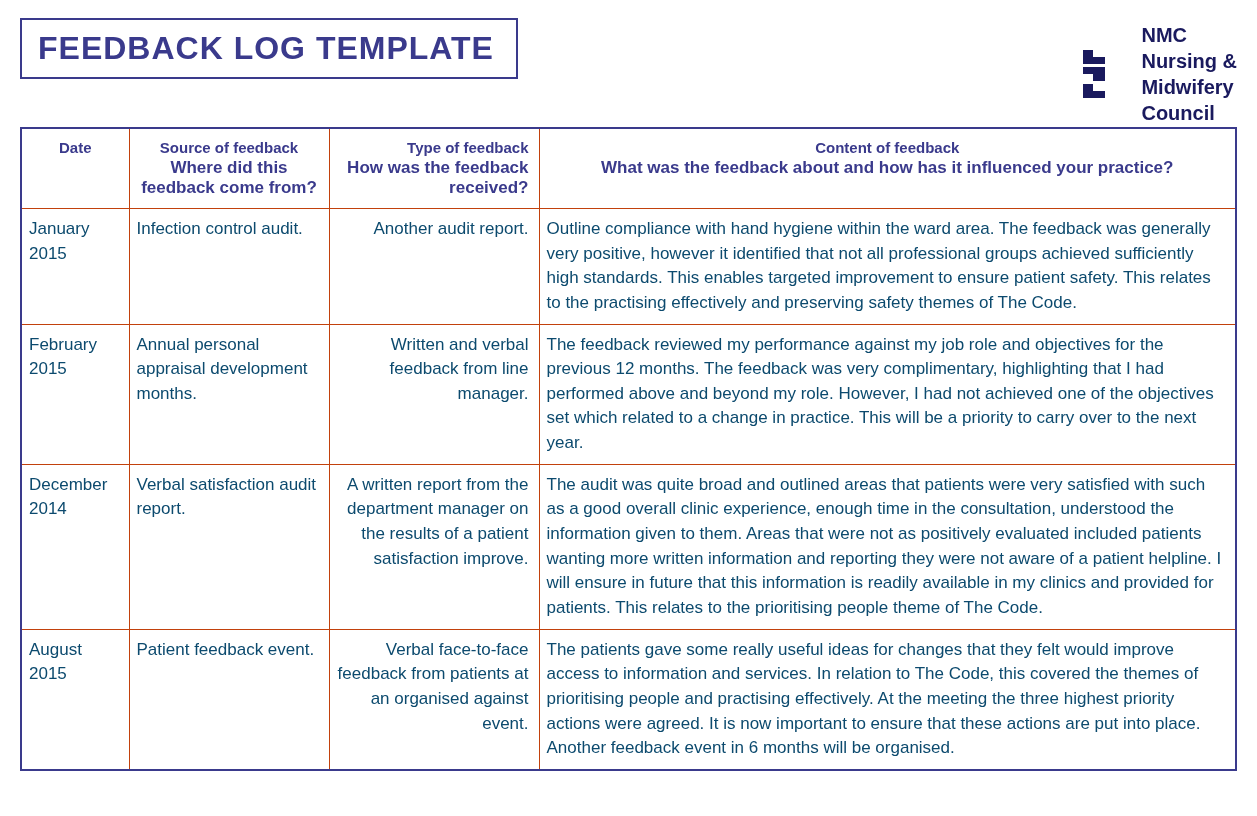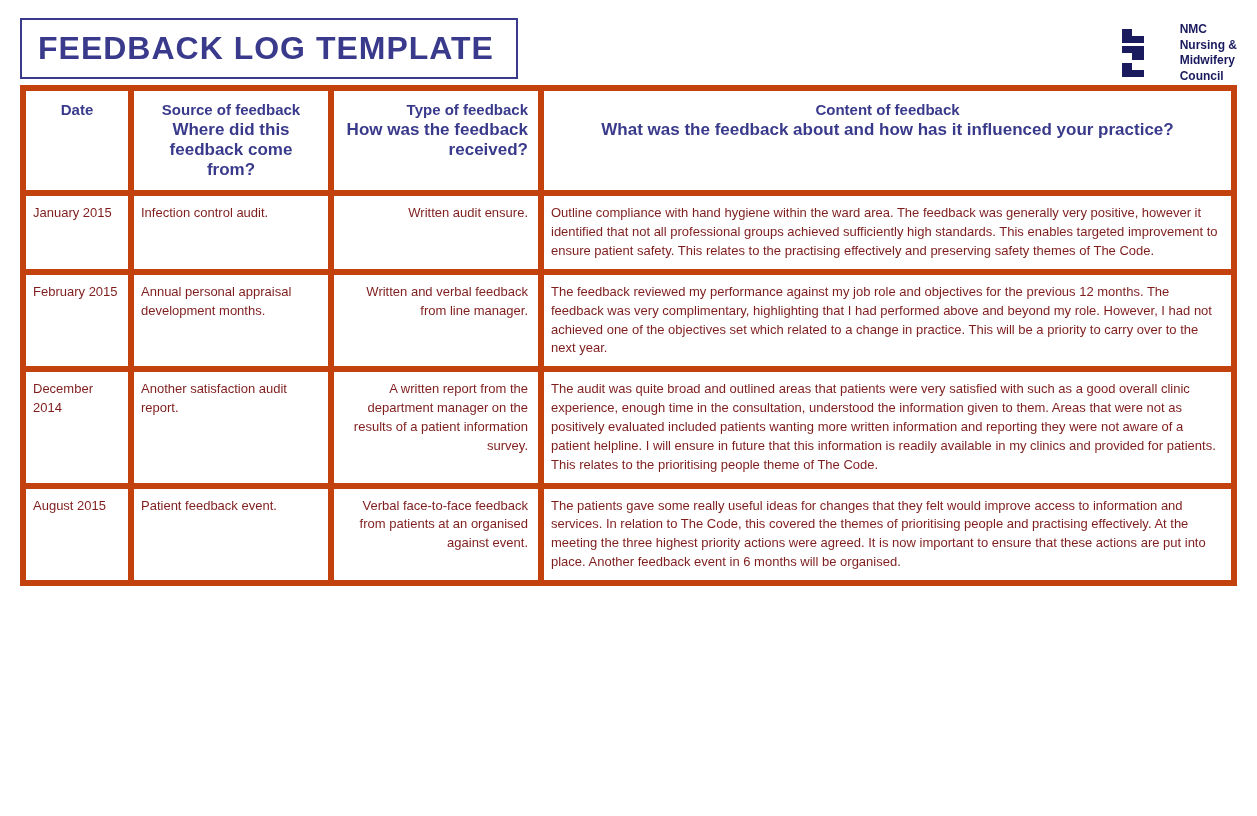--- a/index.html
+++ b/index.html
@@ -34,33 +34,33 @@
       display: flex;
       align-items: center;
       gap: 8px;
       padding-top: 4px;
     }
     .nmc-logo-icon {
       width: 52px;
       height: 52px;
     }
     .nmc-text {
-      font-size: 12px;
+      font-size: 20px;
       font-weight: bold;
       color: #1a1a5e;
       line-height: 1.3;
     }
     
     .feedback-table {
       width: 100%;
       border-collapse: collapse;
       border: 2px solid #3a3a8c;
     }
     .feedback-table th, .feedback-table td {
-      border: 6px solid #c2410c;
+      border: 1px solid #c2410c;
       padding: 8px 10px;
       vertical-align: top;
     }
     .col-date { width: 108px; }
     .col-source { width: 200px; }
     .col-type { width: 210px; text-align: right; }
     .col-content { width: auto; }
 
     .header-row th {
       background: #fff;
@@ -73,22 +73,22 @@
       display: block;
     }
     .th-sub {
       font-size: 17px;
       font-weight: bold;
       color: #3a3a8c;
       display: block;
       margin-top: 2px;
     }
     .data-row td {
-      font-size: 13px;
-      color: #7f1d1d;
+      font-size: 17px;
+      color: #0c4a6e;
       line-height: 1.45;
       padding-left: 7px;
     }
     .date-cell {
       font-size: 13px;
       color: #222;
     }
   </style>
 </head>
 <body>
@@ -136,33 +136,33 @@
       <th class="col-content">
         <span class="th-main">Content of feedback</span>
         <span class="th-sub">What was the feedback about and how has it influenced your practice?</span>
       </th>
     </tr>
   </thead>
   <tbody id="table-body">
   <tr class="data-row">
         <td class="col-date date-cell">January 2015</td>
         <td class="col-source">Infection control audit.</td>
-        <td class="col-type">Written audit ensure.</td>
+        <td class="col-type">Another audit report.</td>
         <td class="col-content">Outline compliance with hand hygiene within the ward area. The feedback was generally very positive, however it identified that not all professional groups achieved sufficiently high standards. This enables targeted improvement to ensure patient safety. This relates to the practising effectively and preserving safety themes of The Code.</td>
       </tr>
       <tr class="data-row">
         <td class="col-date date-cell">February 2015</td>
         <td class="col-source">Annual personal appraisal development months.</td>
         <td class="col-type">Written and verbal feedback from line manager.</td>
         <td class="col-content">The feedback reviewed my performance against my job role and objectives for the previous 12 months. The feedback was very complimentary, highlighting that I had performed above and beyond my role. However, I had not achieved one of the objectives set which related to a change in practice. This will be a priority to carry over to the next year.</td>
       </tr>
       <tr class="data-row">
         <td class="col-date date-cell">December 2014</td>
-        <td class="col-source">Another satisfaction audit report.</td>
-        <td class="col-type">A written report from the department manager on the results of a patient information survey.</td>
+        <td class="col-source">Verbal satisfaction audit report.</td>
+        <td class="col-type">A written report from the department manager on the results of a patient satisfaction improve.</td>
         <td class="col-content">The audit was quite broad and outlined areas that patients were very satisfied with such as a good overall clinic experience, enough time in the consultation, understood the information given to them. Areas that were not as positively evaluated included patients wanting more written information and reporting they were not aware of a patient helpline. I will ensure in future that this information is readily available in my clinics and provided for patients. This relates to the prioritising people theme of The Code.</td>
       </tr>
       <tr class="data-row">
         <td class="col-date date-cell">August 2015</td>
         <td class="col-source">Patient feedback event.</td>
         <td class="col-type">Verbal face-to-face feedback from patients at an organised against event.</td>
         <td class="col-content">The patients gave some really useful ideas for changes that they felt would improve access to information and services. In relation to The Code, this covered the themes of prioritising people and practising effectively. At the meeting the three highest priority actions were agreed. It is now important to ensure that these actions are put into place. Another feedback event in 6 months will be organised.</td>
       </tr>
     </tbody>
 </table>

